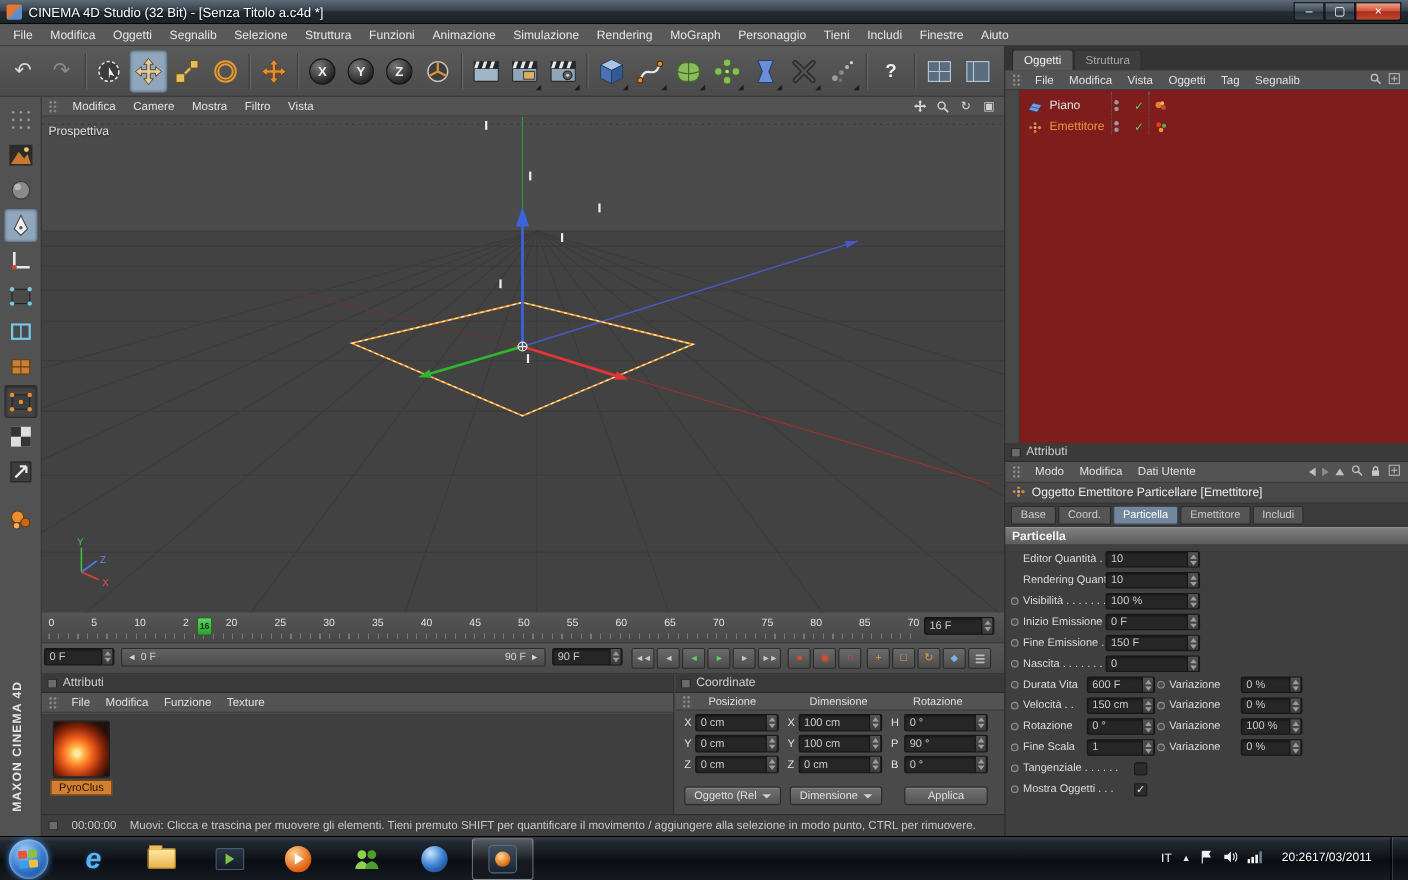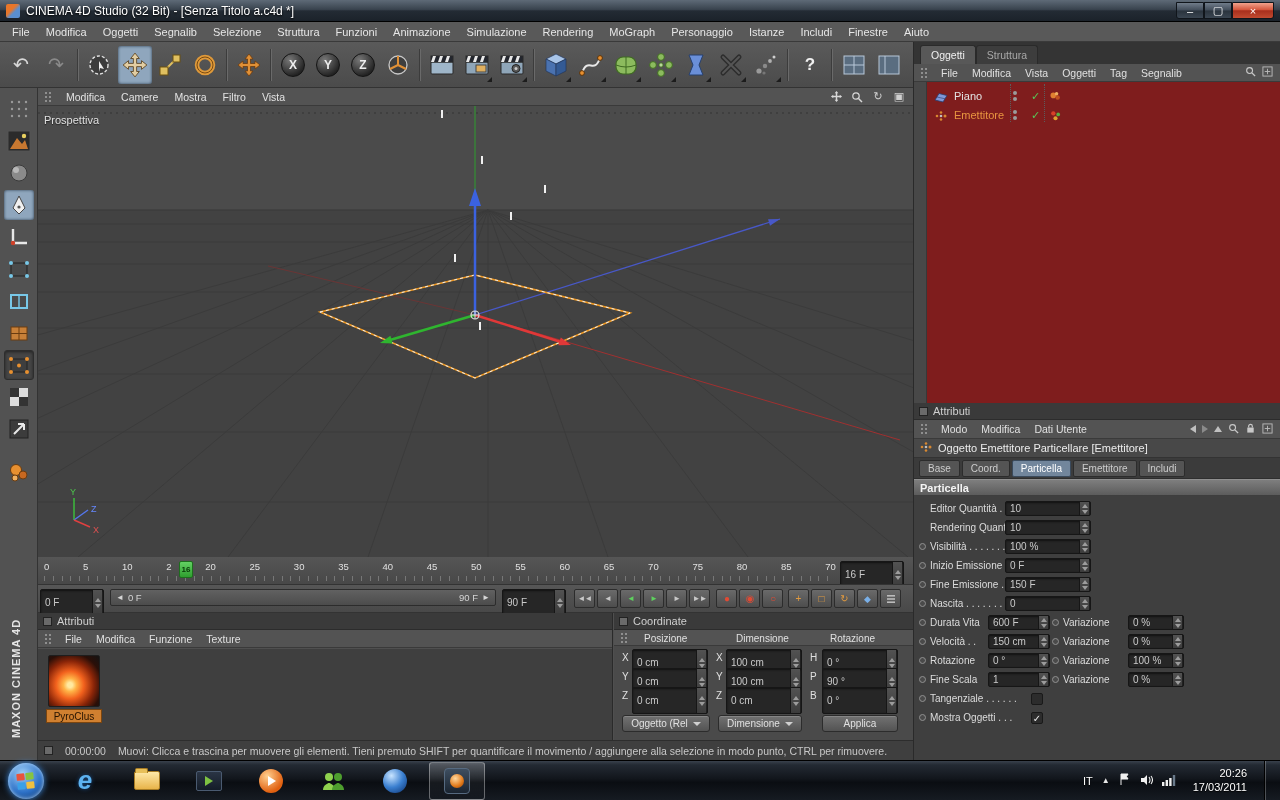--- a/index.html
+++ b/index.html
@@ -53,21 +53,21 @@
   
   .ruler{background:linear-gradient(#555,#484848);border-bottom:1px solid #333;overflow:hidden}
   .ticks{position:absolute;left:6px;top:4px;width:792px;display:flex;justify-content:space-between;font-size:9.5px;color:#e0e0e0}
   .tickmarks{position:absolute;left:6px;bottom:3px;width:792px;height:5px;
              background:repeating-linear-gradient(90deg,#777 0 1px,transparent 1px 8.8px)}
   .marker{position:absolute;left:141px;top:4px;width:14px;height:17px;background:linear-gradient(#63d063,#2f9e2f);
           border:1px solid #1d6e1d;border-radius:2px;display:flex;align-items:center;justify-content:center;
           font-size:8px;color:#083808;font-weight:bold}
   .controls{background:linear-gradient(#565656,#494949);border-bottom:1px solid #333}
   .field{position:absolute;display:flex;align-items:center;background:#262626;border:1px solid #161616;border-radius:2px;
-         height:27px;padding:0 1px 0 4px;font-size:10px;color:#cacaca;box-shadow:inset 0 1px 2px rgba(0,0,0,.55)}
+         height:16px;padding:0 1px 0 4px;font-size:10px;color:#cacaca;box-shadow:inset 0 1px 2px rgba(0,0,0,.55)}
   .field .val{flex:1;overflow:hidden;white-space:nowrap}
   .spin{display:flex;flex-direction:column;justify-content:center;align-items:center;width:10px;height:100%;gap:2px;
         background:linear-gradient(#525252,#3c3c3c);border-left:1px solid #161616;margin-left:3px}
   .spin i{display:block;width:0;height:0;border-left:3px solid transparent;border-right:3px solid transparent}
   .spin i.up{border-bottom:4px solid #9c9c9c}
   .spin i.dn{border-top:4px solid #9c9c9c}
   .range-bar{position:absolute;display:flex;align-items:center;height:17px;background:linear-gradient(#616161,#4c4c4c);
              border:1px solid #2c2c2c;border-radius:2px;font-size:9.5px;color:#d6d6d6;padding:0 5px;gap:4px}
   .pbtn{width:21px;height:19px;background:linear-gradient(#6a6a6a,#4d4d4d);border:1px solid #2c2c2c;border-radius:2px;
         color:#c8c8c8;font-size:8px;display:flex;align-items:center;justify-content:center;letter-spacing:-1px;flex:0 0 auto}
@@ -139,21 +139,21 @@
 
   
   .taskbar{background:linear-gradient(#39414c,#232a33 10%,#12161c 45%,#0a0d12 55%,#161b22);border-top:1px solid #000;display:flex;align-items:center}
   .orb-start{width:36px;height:36px;margin:2px 10px 2px 8px;border-radius:50%;position:relative;flex:0 0 auto;
     background:radial-gradient(circle at 40% 30%,#9fd0f8,#2e72c8 55%,#123c78 90%);box-shadow:0 0 6px #3a8ae0,inset 0 0 4px #bde0ff}
   .flag{position:absolute;left:9px;top:10px;width:18px;height:16px;transform:rotate(-6deg);display:grid;grid-template-columns:8px 8px;grid-gap:1px}
   .flag i{width:8px;height:7px;border-radius:1px;display:block}
   .task-btn{width:56px;height:38px;margin:1px 3px;display:flex;align-items:center;justify-content:center;border-radius:3px;flex:0 0 auto}
   .task-btn.running{background:linear-gradient(rgba(255,255,255,.22),rgba(255,255,255,.05) 55%,rgba(255,255,255,0));border:1px solid rgba(255,255,255,.35)}
   .tray{margin-left:auto;display:flex;align-items:center;gap:9px;color:#fff;padding-right:4px}
-  .clock{display:flex;flex-direction:column;align-items:flex-end;font-size:11px;line-height:1.25;color:#fff;text-shadow:0 1px 1px #000;margin:0 8px}
+  .clock{display:flex;flex-direction:row;align-items:flex-end;font-size:11px;line-height:1.25;color:#fff;text-shadow:0 1px 1px #000;margin:0 8px}
   .showdesk{width:12px;height:40px;border-left:1px solid #000;box-shadow:inset 1px 0 0 rgba(255,255,255,.25);flex:0 0 auto}
   .folder-ic{width:26px;height:19px;background:linear-gradient(#ffe9a8,#e8b44a);border:1px solid #a87c24;border-radius:2px;position:relative}
   .folder-ic::before{content:"";position:absolute;left:0;top:-4px;width:11px;height:4px;background:#e8c05a;border:1px solid #a87c24;border-bottom:none;border-radius:2px 2px 0 0}
 </style>
 </head>
 <body>
 
 <div class="abs titlebar" style="left:0;top:0;width:1280px;height:22px">
   <span class="app-ico"></span>
   <span class="title-text">CINEMA 4D Studio (32 Bit) - [Senza Titolo a.c4d *]</span>
@@ -176,21 +176,21 @@
   <span class="menu-item">Oggetti</span>
   <span class="menu-item">Segnalib</span>
   <span class="menu-item">Selezione</span>
   <span class="menu-item">Struttura</span>
   <span class="menu-item">Funzioni</span>
   <span class="menu-item">Animazione</span>
   <span class="menu-item">Simulazione</span>
   <span class="menu-item">Rendering</span>
   <span class="menu-item">MoGraph</span>
   <span class="menu-item">Personaggio</span>
-  <span class="menu-item">Istanze</span>
+  <span class="menu-item">Tieni</span>
   <span class="menu-item">Includi</span>
   <span class="menu-item">Finestre</span>
   <span class="menu-item">Aiuto</span>
 </div>
 
 <div class="abs toolbar" style="left:0;top:42px;width:913px;height:46px">
   <div class="tico">
       <span class="glyph">↶</span>
     </div>
   <div class="tico">

